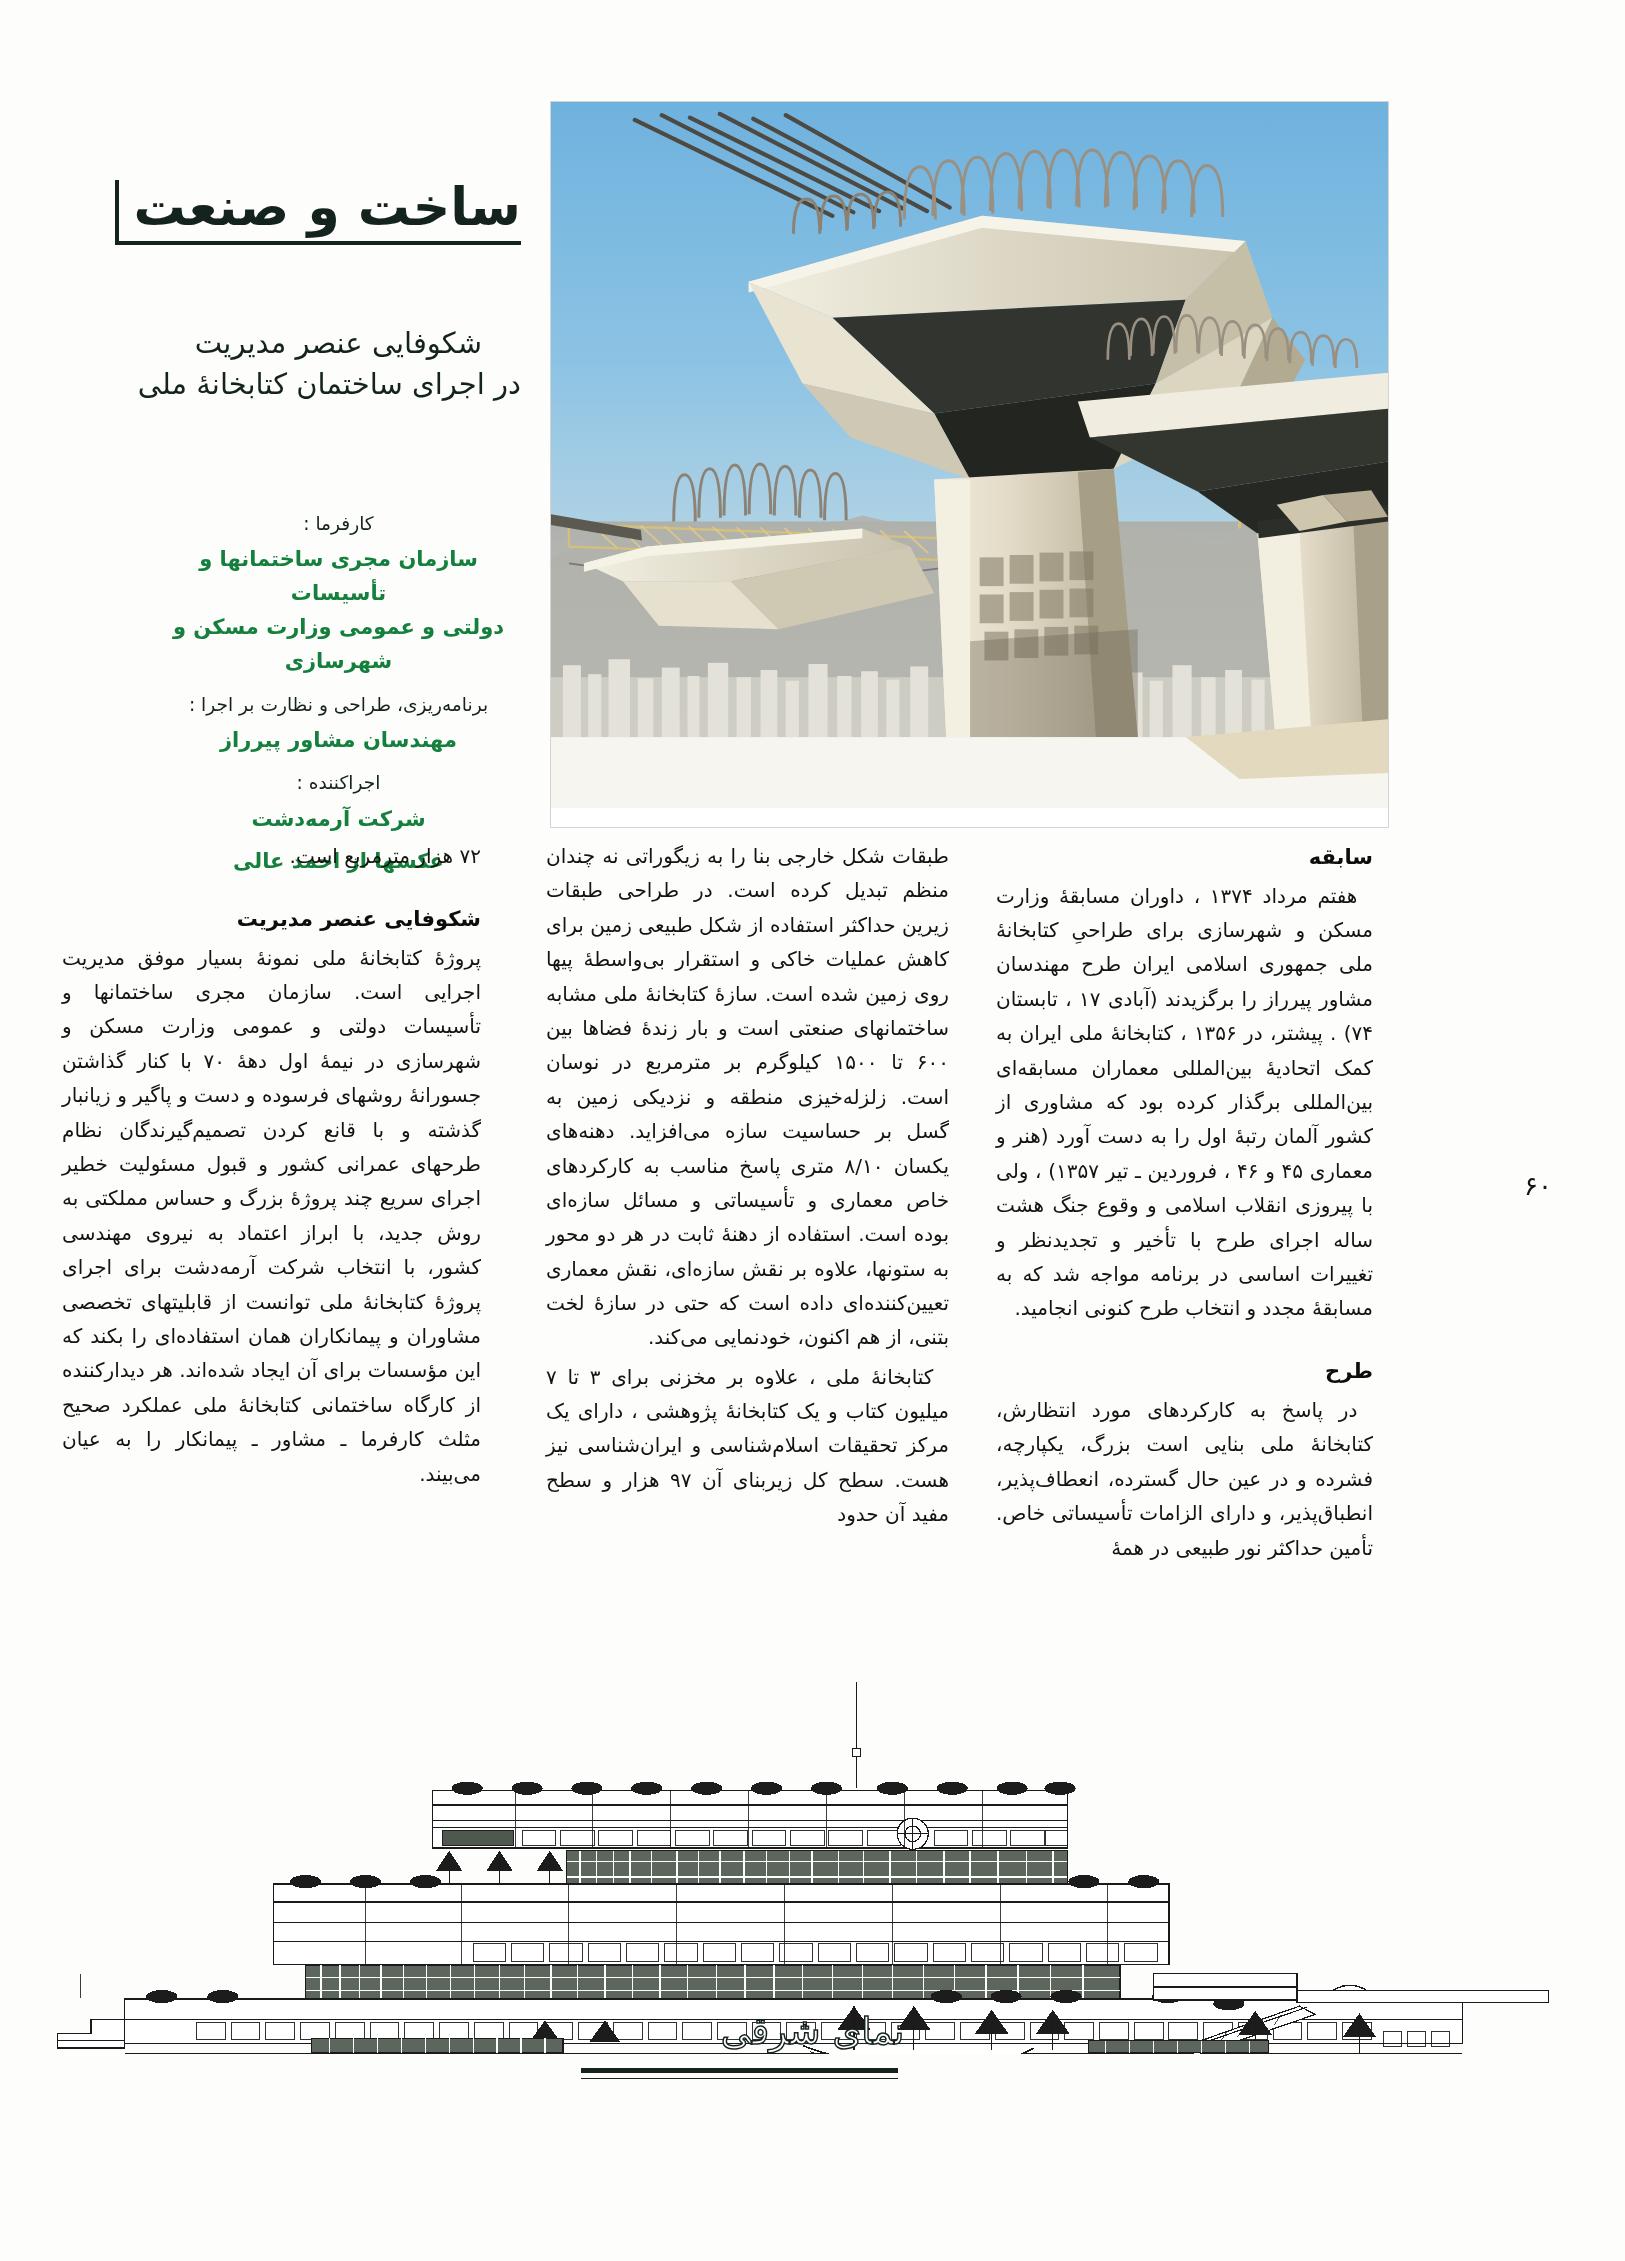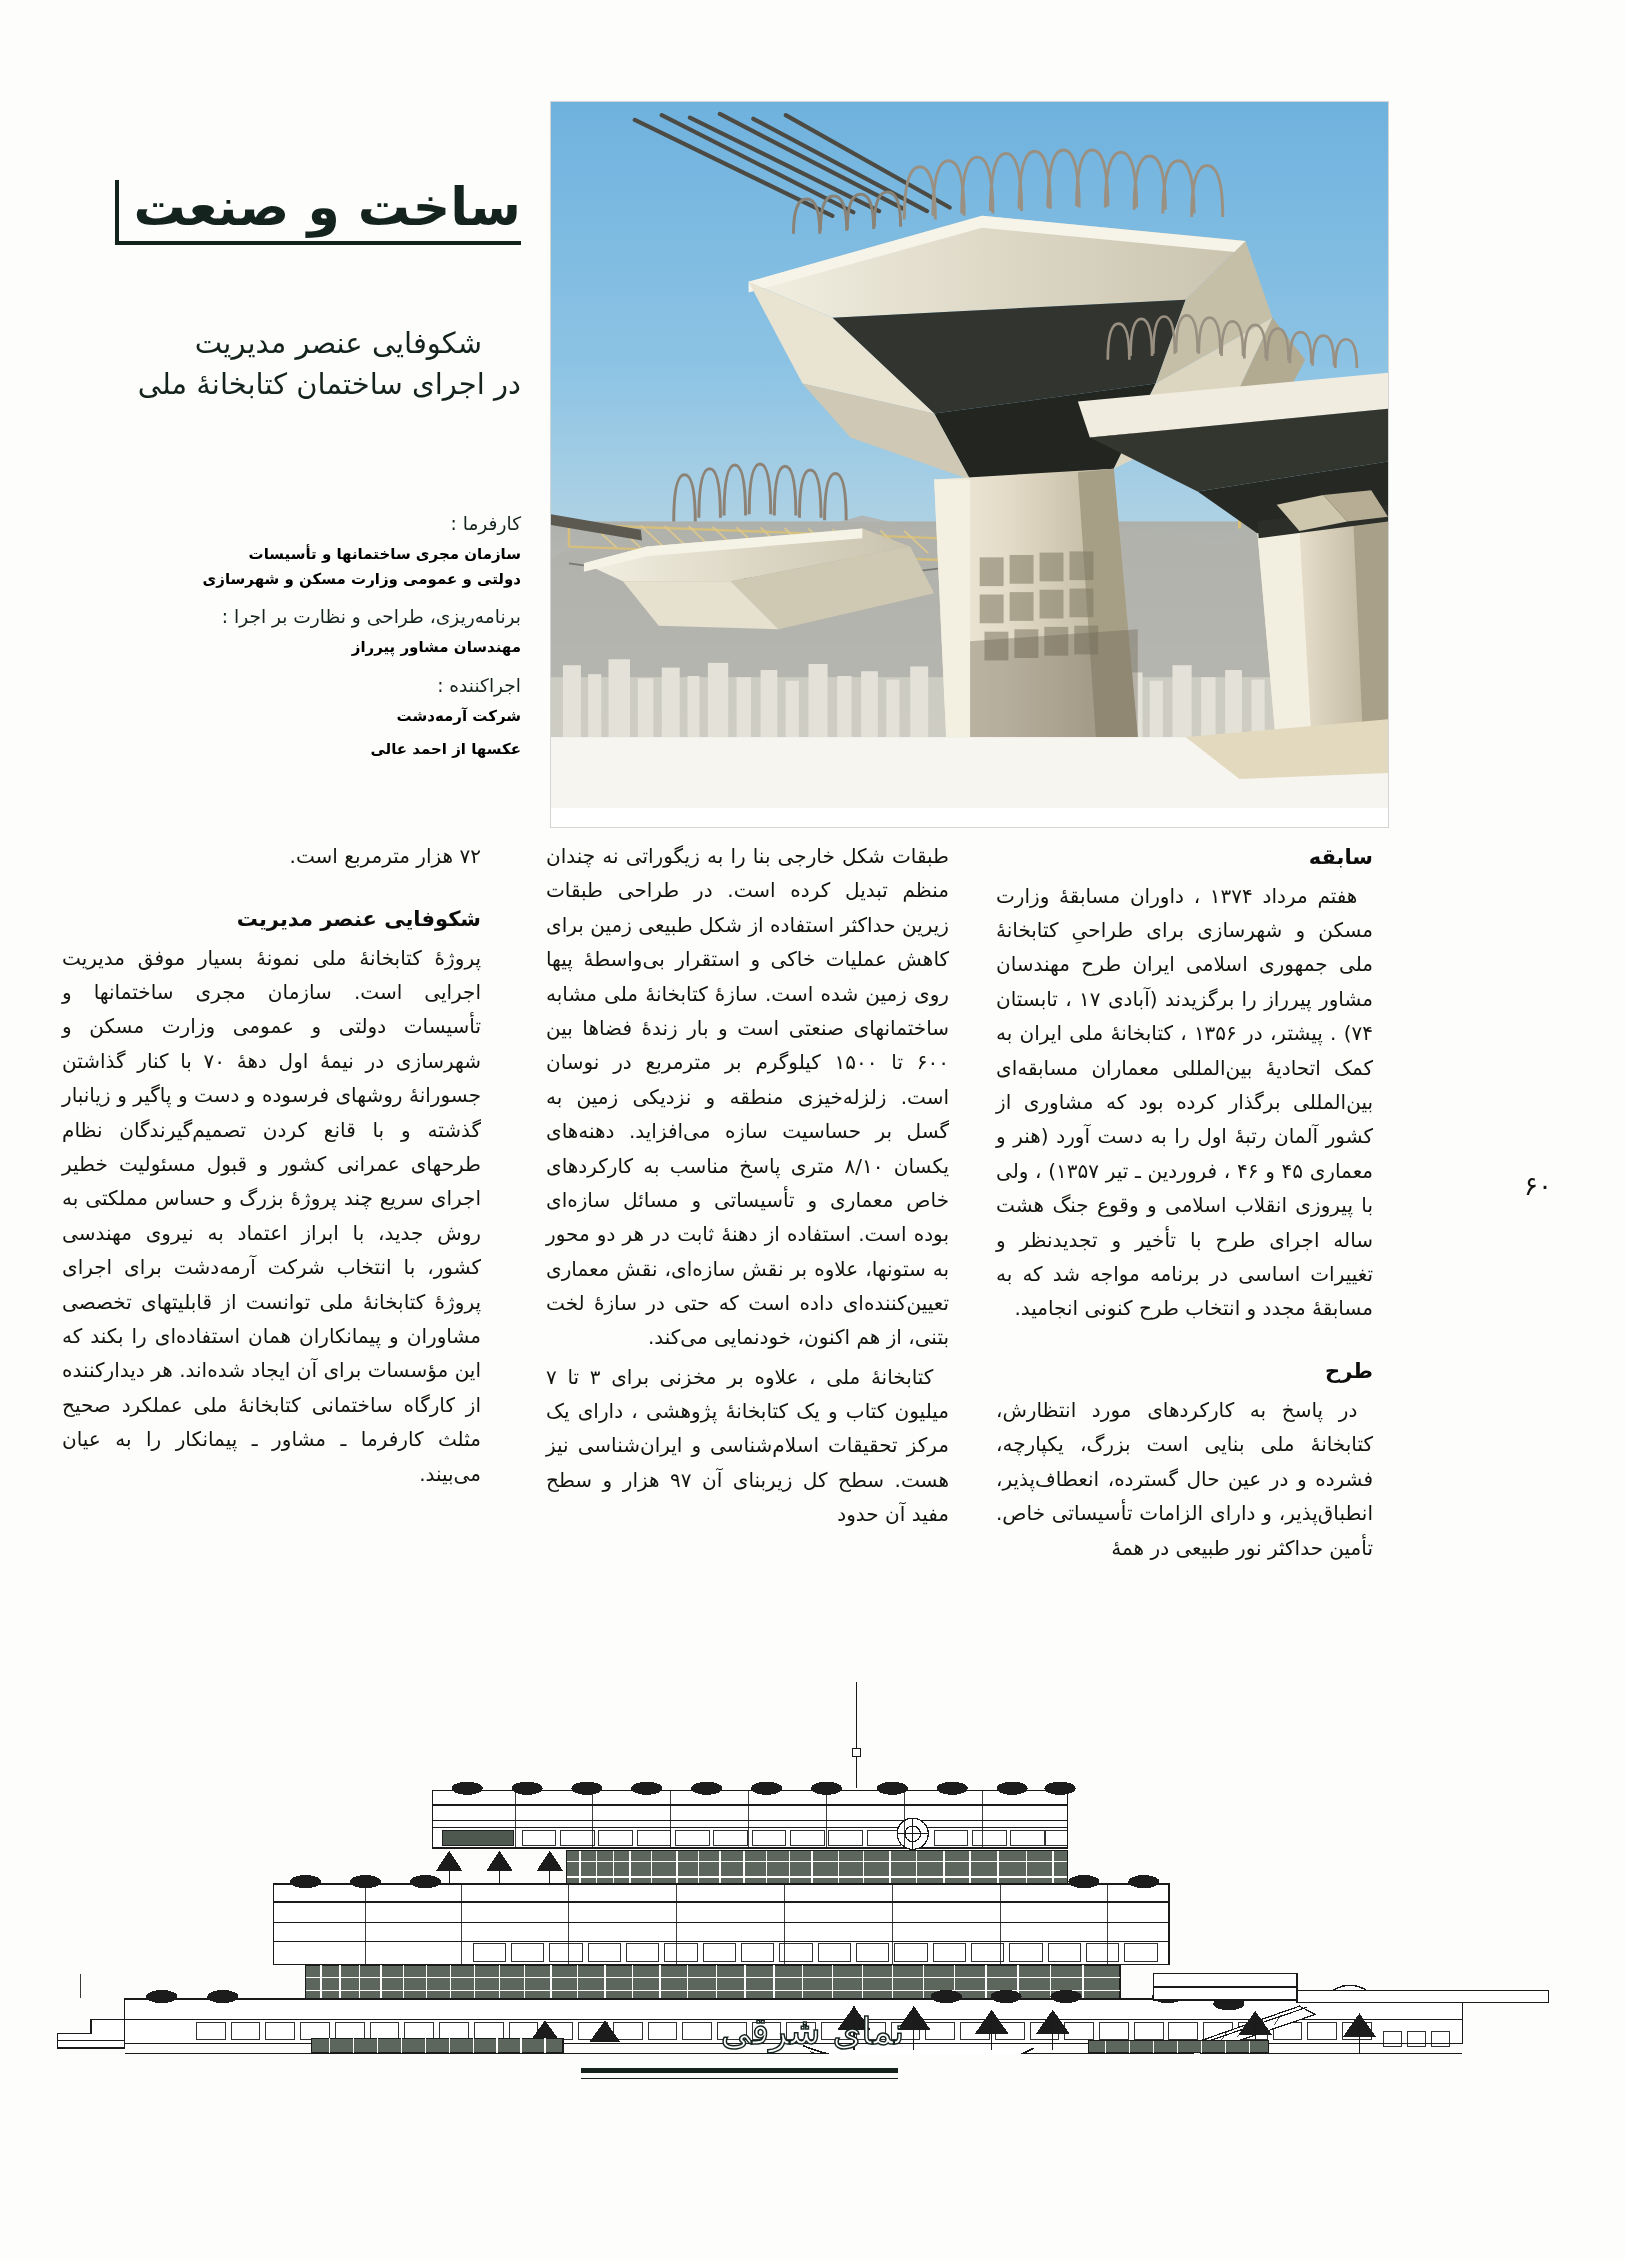--- a/index.html
+++ b/index.html
@@ -65,33 +65,33 @@
     color: #15231f;
     white-space: nowrap;
   }
 
   
   .credits {
     position: absolute;
     top: 506px;
     right: 1104px;
     width: 365px;
-    text-align: right;
+    text-align: center;
     direction: rtl;
   }
   .credit-label {
     font-size: 18.6px;
     line-height: 1.95;
     color: #15231f;
   }
   .credit-value {
-    font-size: 15px;
+    font-size: 21px;
     font-weight: bold;
     line-height: 1.62;
-    color: #000000;
+    color: #15803d;
   }
   .credit-gap { height: 8.4px; }
 
   
   .photo {
     position: absolute;
     top: 101px;
     left: 550px;
     width: 837px;
     height: 725px;

